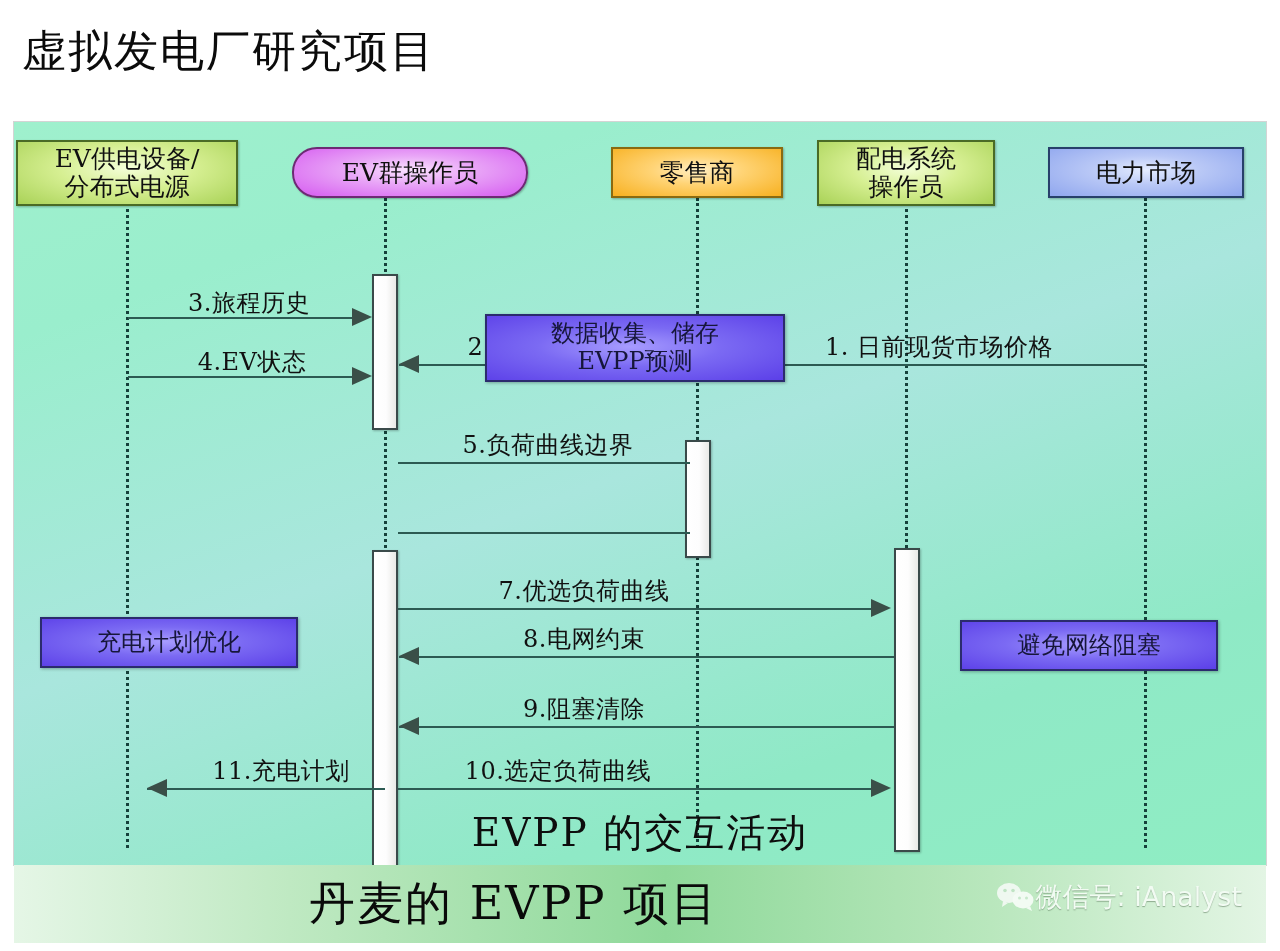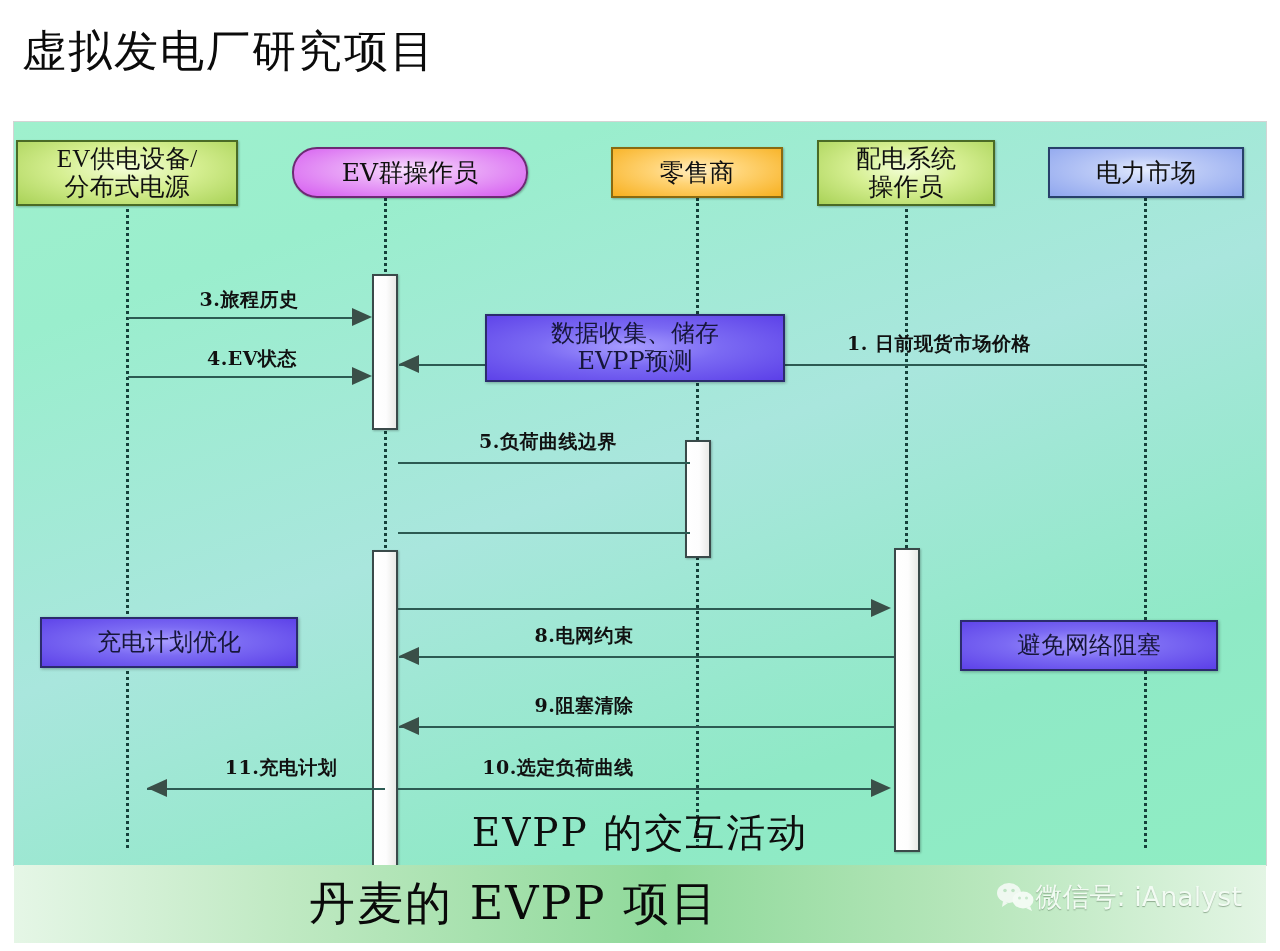--- a/index.html
+++ b/index.html
@@ -47,21 +47,20 @@
     color:#101010;
     font-family:"DejaVu Serif","Liberation Serif",serif;
     box-shadow:1px 1px 2px rgba(0,0,0,.28);
     padding:2px 6px;
     box-sizing:border-box;
     white-space:pre-line;
   }
   .actor.green{
     background:radial-gradient(ellipse at 50% 42%,#f4ffd9 0%,#d6ef92 44%,#a9d257 100%);
     border-color:#4a6b26;
-    font-family:Liberation Serif, serif;
   }
   .actor.magenta{
     background:radial-gradient(ellipse at 50% 45%,#fbe3ff 0%,#e9a7f7 38%,#d559f0 100%);
     border-color:#6d2a74;
   }
   .actor.orange{
     background:radial-gradient(ellipse at 50% 45%,#ffeec2 0%,#ffd476 38%,#f7b01f 100%);
     border-color:#8a6a10;
   }
   .actor.blue{
@@ -83,27 +82,26 @@
   .arrowhead{
     position:absolute;width:0;height:0;
     border-top:9px solid transparent;
     border-bottom:9px solid transparent;
   }
   .arrowhead.right{border-left:20px solid #3a4f48;}
   .arrowhead.left{border-right:20px solid #3a4f48;}
 
   .msg-label{
     position:absolute;
-    font-size:19px;
+    font-size:24px;
     color:#111;
     font-family:"DejaVu Serif","Liberation Serif",serif;
     white-space:nowrap;
     text-align:center;
     letter-spacing:.5px;
-    font-weight:bold;
   }
 
   
   .note{
     position:absolute;
     border:2px solid #2b2b6e;
     background:radial-gradient(ellipse at 48% 48%,#a79cff 0%,#7b6af3 42%,#5b3fe8 100%);
     color:#16163a;
     display:flex;align-items:center;justify-content:center;
     text-align:center;
@@ -198,20 +196,21 @@
       <div class="arrowhead right" style="left:338px;top:245px;"></div>
       <div class="msg-label" style="left:143px;top:224px;width:190px;">4.EV状态</div>
 
       <div class="msg" style="left:384px;top:340px;width:292px;"></div>
       <div class="msg-label" style="left:404px;top:307px;width:260px;">5.负荷曲线边界</div>
 
       <div class="msg" style="left:384px;top:410px;width:292px;"></div>
 
       <div class="msg" style="left:384px;top:486px;width:474px;"></div>
       <div class="arrowhead right" style="left:857px;top:477px;"></div>
+      <div class="msg-label" style="left:440px;top:453px;width:260px;">7.优选负荷曲线</div>
 
       <div class="msg" style="left:385px;top:534px;width:495px;"></div>
       <div class="arrowhead left" style="left:385px;top:525px;"></div>
       <div class="msg-label" style="left:460px;top:501px;width:220px;">8.电网约束</div>
 
       <div class="msg" style="left:385px;top:604px;width:495px;"></div>
       <div class="arrowhead left" style="left:385px;top:595px;"></div>
       <div class="msg-label" style="left:460px;top:571px;width:220px;">9.阻塞清除</div>
 
       <div class="msg" style="left:384px;top:666px;width:474px;"></div>

